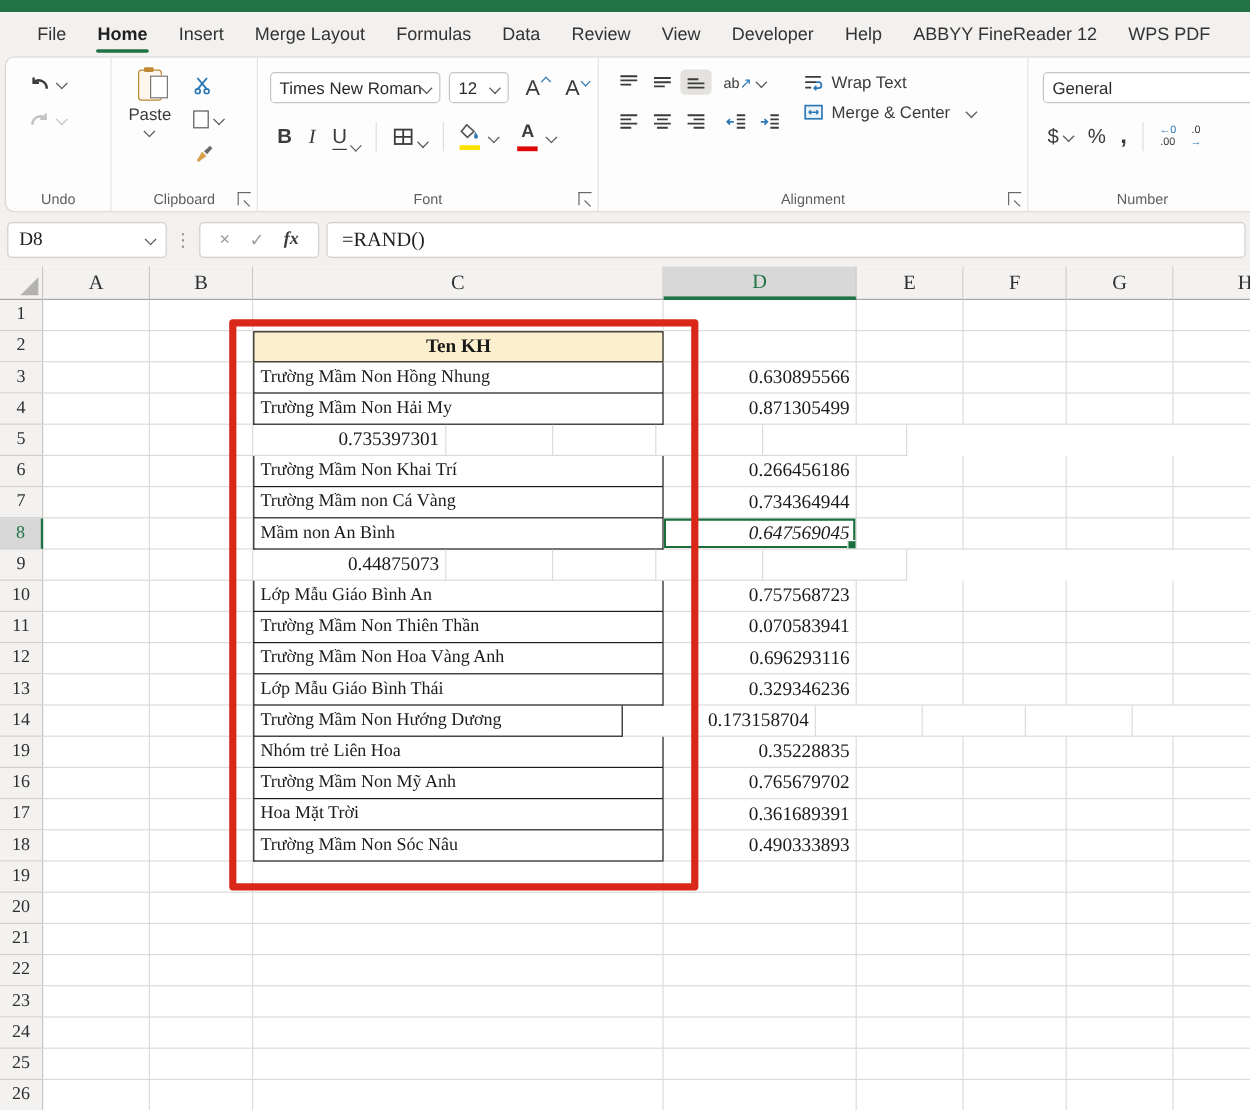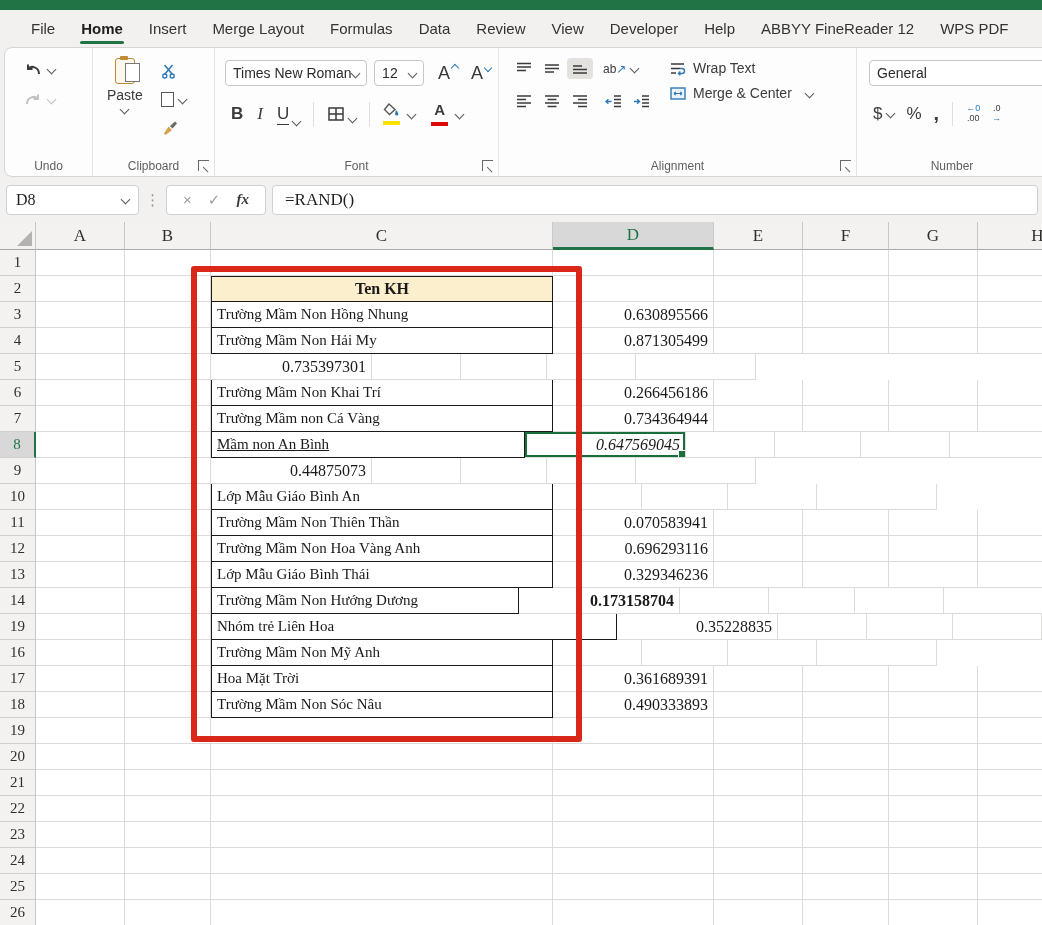--- a/index.html
+++ b/index.html
@@ -424,21 +424,21 @@
           <div class="cell d-val" style="width: 161px;">0.734364944</div>
           <div class="cell" style="width: 89px;"></div>
           <div class="cell" style="width: 86px;"></div>
           <div class="cell" style="width: 89px;"></div>
           <div class="cell" style="width: 120px;"></div>
         </div>
         <div class="grow">
           <div class="rowhead sel">8</div>
           <div class="cell" style="width: 89px;"></div>
           <div class="cell" style="width: 86px;"></div>
-          <div class="cell c-body" style="width: 314px; text-decoration: underline;">Mầm non An Bình</div>
+          <div class="cell c-body" style="width: 342px;">Mầm non An Bình</div>
           <div class="cell d-val d-sel" style="width: 161px;">0.647569045</div>
           <div class="cell" style="width: 89px;"></div>
           <div class="cell" style="width: 86px;"></div>
           <div class="cell" style="width: 89px;"></div>
           <div class="cell" style="width: 120px;"></div>
         </div>
         <div class="grow">
           <div class="rowhead">9</div>
           <div class="cell" style="width: 89px;"></div>
           <div class="cell" style="width: 86px;"></div>
@@ -446,20 +446,21 @@
           <div class="cell" style="width: 89px;"></div>
           <div class="cell" style="width: 86px;"></div>
           <div class="cell" style="width: 89px;"></div>
           <div class="cell" style="width: 120px;"></div>
         </div>
         <div class="grow">
           <div class="rowhead">10</div>
           <div class="cell" style="width: 89px;"></div>
           <div class="cell" style="width: 86px;"></div>
           <div class="cell c-body" style="width: 342px;">Lớp Mẫu Giáo Bình An</div>
+          <div class="cell d-val" style="width: 161px;">0.757568723</div>
           <div class="cell" style="width: 89px;"></div>
           <div class="cell" style="width: 86px;"></div>
           <div class="cell" style="width: 89px;"></div>
           <div class="cell" style="width: 120px;"></div>
         </div>
         <div class="grow">
           <div class="rowhead">11</div>
           <div class="cell" style="width: 89px;"></div>
           <div class="cell" style="width: 86px;"></div>
           <div class="cell c-body" style="width: 342px;">Trường Mầm Non Thiên Thần</div>
@@ -489,42 +490,43 @@
           <div class="cell" style="width: 89px;"></div>
           <div class="cell" style="width: 86px;"></div>
           <div class="cell" style="width: 89px;"></div>
           <div class="cell" style="width: 120px;"></div>
         </div>
         <div class="grow">
           <div class="rowhead">14</div>
           <div class="cell" style="width: 89px;"></div>
           <div class="cell" style="width: 86px;"></div>
           <div class="cell c-body" style="width: 308px;">Trường Mầm Non Hướng Dương</div>
-          <div class="cell d-val" style="width: 161px; font-weight: bold;">0.173158704</div>
+          <div class="cell d-val" style="width: 161px;">0.173158704</div>
           <div class="cell" style="width: 89px;"></div>
           <div class="cell" style="width: 86px;"></div>
           <div class="cell" style="width: 89px;"></div>
           <div class="cell" style="width: 120px;"></div>
         </div>
         <div class="grow">
           <div class="rowhead">19</div>
           <div class="cell" style="width: 89px;"></div>
           <div class="cell" style="width: 86px;"></div>
-          <div class="cell c-body" style="width: 406px;">Nhóm trẻ Liên Hoa</div>
+          <div class="cell c-body" style="width: 342px;">Nhóm trẻ Liên Hoa</div>
           <div class="cell d-val" style="width: 161px;">0.35228835</div>
           <div class="cell" style="width: 89px;"></div>
           <div class="cell" style="width: 86px;"></div>
           <div class="cell" style="width: 89px;"></div>
           <div class="cell" style="width: 120px;"></div>
         </div>
         <div class="grow">
           <div class="rowhead">16</div>
           <div class="cell" style="width: 89px;"></div>
           <div class="cell" style="width: 86px;"></div>
           <div class="cell c-body" style="width: 342px;">Trường Mầm Non Mỹ Anh</div>
+          <div class="cell d-val" style="width: 161px;">0.765679702</div>
           <div class="cell" style="width: 89px;"></div>
           <div class="cell" style="width: 86px;"></div>
           <div class="cell" style="width: 89px;"></div>
           <div class="cell" style="width: 120px;"></div>
         </div>
         <div class="grow">
           <div class="rowhead">17</div>
           <div class="cell" style="width: 89px;"></div>
           <div class="cell" style="width: 86px;"></div>
           <div class="cell c-body" style="width: 342px;">Hoa Mặt Trời</div>

